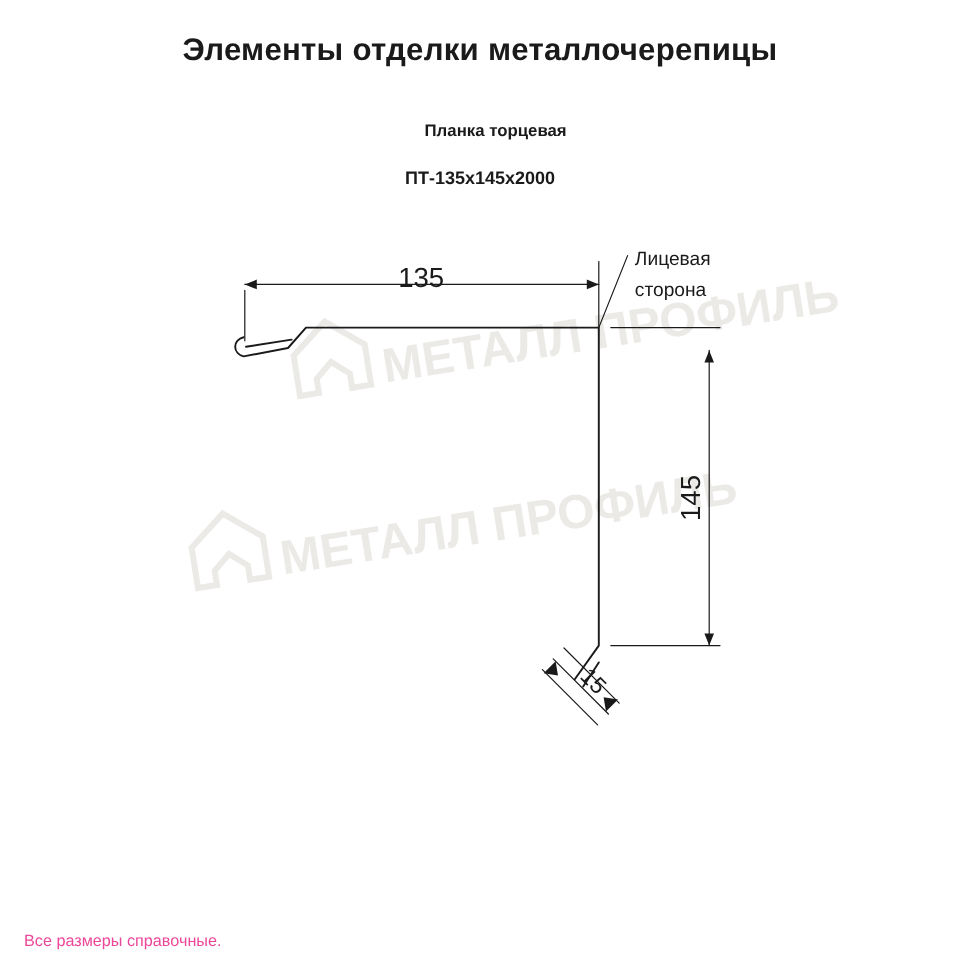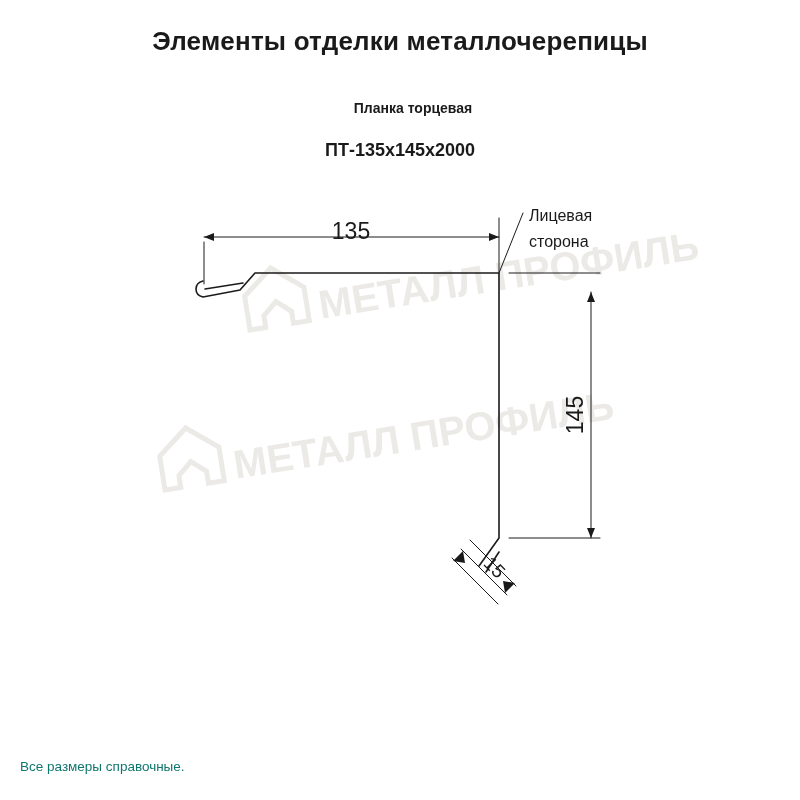--- a/index.html
+++ b/index.html
@@ -35,45 +35,45 @@
     font-size: 14px;
     font-weight: bold;
     margin-left: 13px;
   }
   .code {
     position: absolute;
     top: 140px;
     left: 0;
     width: 800px;
     text-align: center;
-    font-size: 18px;
+    font-size: 15px;
     font-weight: bold;
   }
   .drawing {
     position: absolute;
     top: 0;
     left: 0;
     width: 800px;
     height: 800px;
   }
   .watermark {
     position: absolute;
     left: 0;
     top: 0;
     width: 800px;
     height: 800px;
     pointer-events: none;
   }
   .footnotes {
     position: absolute;
     left: 20px;
-    bottom: 24px;
+    bottom: 7px;
     font-size: 13.5px;
     line-height: 19px;
-    color: #0f766e;
+    color: #ec4899;
   }
   .footnotes div {
     white-space: nowrap;
   }
   text {
     font-family: "Liberation Sans", sans-serif;
   }
 </style>
 </head>
 <body>

